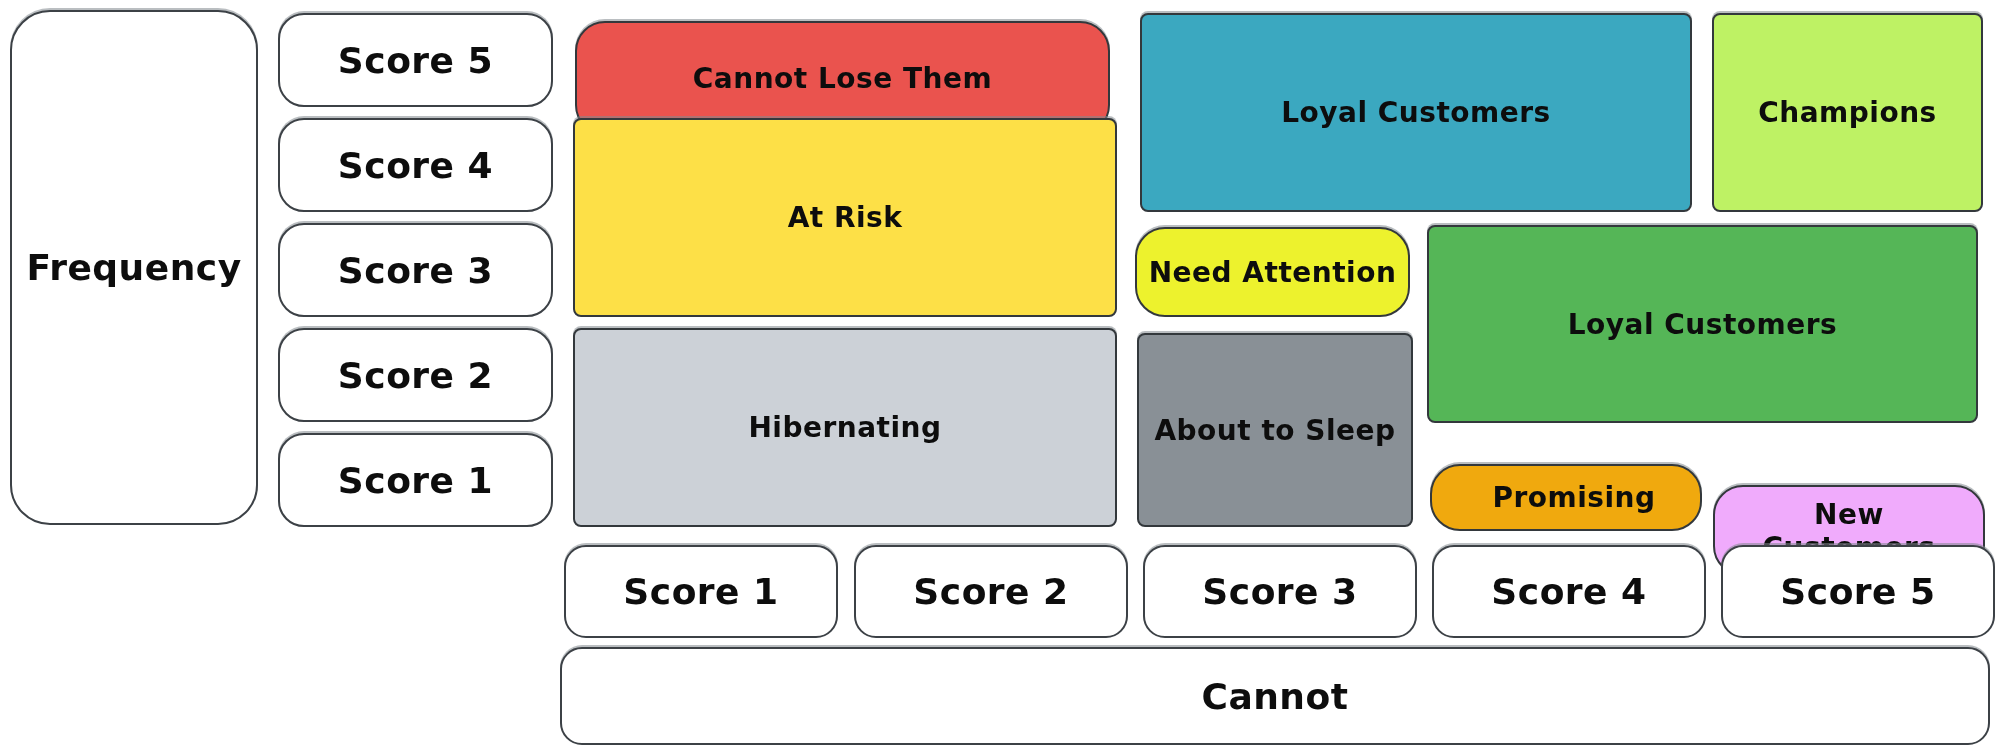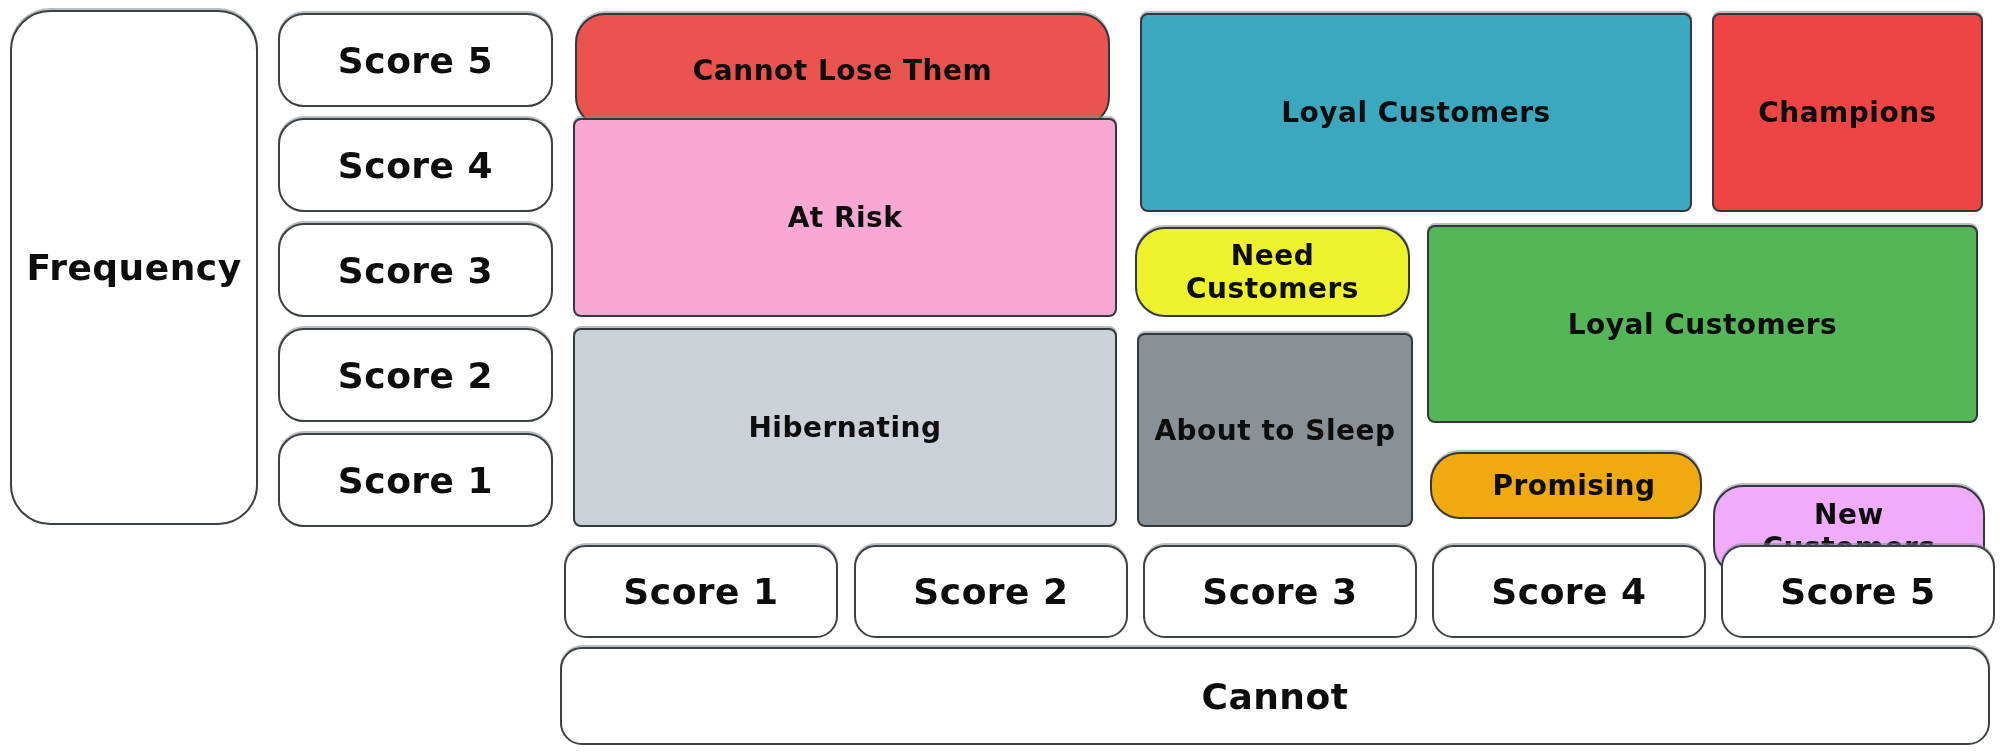--- a/index.html
+++ b/index.html
@@ -58,29 +58,29 @@
 
   
   .rs  { top: 545px; width: 274px; height: 93px; }
   .rs1 { left: 564px; }
   .rs2 { left: 854px; }
   .rs3 { left: 1143px; }
   .rs4 { left: 1432px; }
   .rs5 { left: 1721px; }
 
   
-  .seg-cannot-lose   { left: 575px;  top: 13px;  width: 535px; height: 114px; justify-content: center; }
+  .seg-cannot-lose   { left: 575px;  top: 21px;  width: 535px; height: 114px; justify-content: center; }
   .seg-at-risk       { left: 573px;  top: 118px; width: 544px; height: 199px; }
   .seg-hibernating   { left: 573px;  top: 328px; width: 544px; height: 199px; text-align: right; }
   .seg-loyal-top     { left: 1140px; top: 13px;  width: 552px; height: 199px; }
   .seg-champions     { left: 1712px; top: 13px;  width: 271px; height: 199px; }
   .seg-need-attention{ left: 1135px; top: 227px; width: 275px; height: 90px; }
   .seg-about-sleep   { left: 1137px; top: 333px; width: 276px; height: 194px; }
   .seg-loyal-mid     { left: 1427px; top: 225px; width: 551px; height: 198px; }
-  .seg-promising     { left: 1430px; top: 452px; width: 272px; height: 67px; padding-left: 16px; }
+  .seg-promising     { left: 1430px; top: 464px; width: 272px; height: 67px; padding-left: 16px; }
   .seg-new-customers { left: 1713px; top: 437px; width: 272px; height: 91px; }
 </style>
 </head>
 <body>
 
 <div class="stage">
 
   <div class="box white r40 freq-label">
     <span>Frequency</span>
   </div>
@@ -98,38 +98,38 @@
     <span>Score 2</span>
   </div>
   <div class="box white r26 fs fs1">
     <span>Score 1</span>
   </div>
 
   <div class="box seg r30 seg-cannot-lose" style="background: rgb(234, 83, 78);">
     <span>Cannot Lose Them</span>
   </div>
 
-  <div class="box seg r34 seg-at-risk" style="background: #f9a8d4;">
+  <div class="box seg r34 seg-at-risk" style="background: #fde047;">
     <span>At Risk</span>
   </div>
 
   <div class="box seg r34 seg-hibernating" style="background: rgb(204, 209, 215);">
     <span>Hibernating</span>
   </div>
 
   <div class="box seg r34 seg-loyal-top" style="background: rgb(59, 168, 192);">
     <span>Loyal Customers</span>
   </div>
 
-  <div class="box seg r34 seg-champions" style="background: #ef4444;">
+  <div class="box seg r34 seg-champions" style="background: #bef264;">
     <span>Champions</span>
   </div>
 
   <div class="box seg r30 seg-need-attention" style="background: rgb(237, 242, 45);">
-    <span>Need Customers</span>
+    <span>Need Attention</span>
   </div>
 
   <div class="box seg r34 seg-about-sleep" style="background: rgb(137, 144, 150);">
     <span>About to Sleep</span>
   </div>
 
   <div class="box seg r34 seg-loyal-mid" style="background: rgb(85, 182, 87);">
     <span>Loyal Customers</span>
   </div>
 

